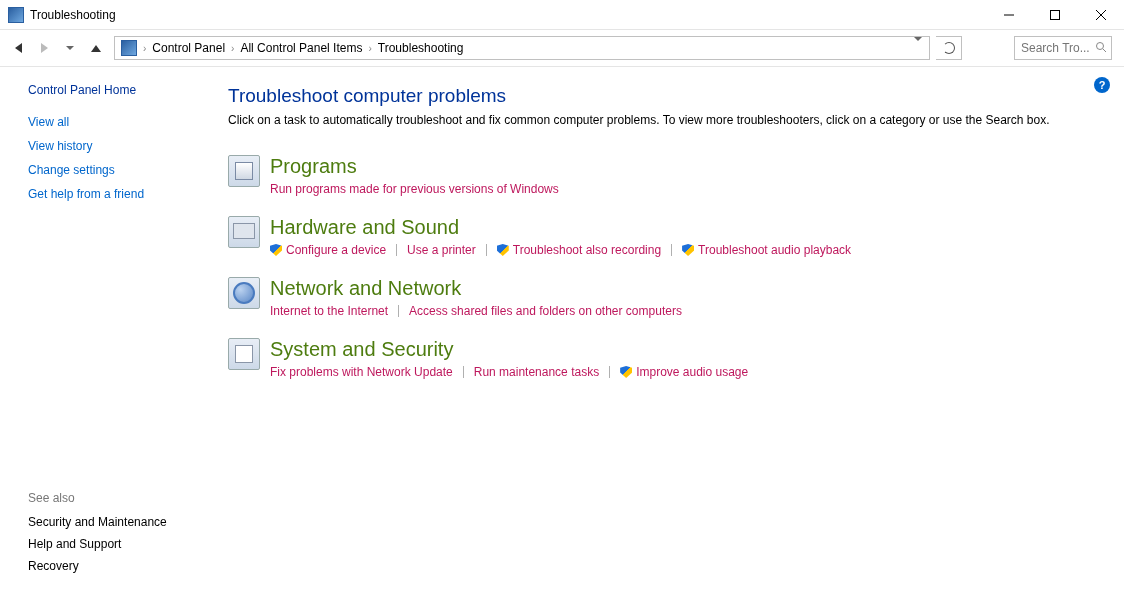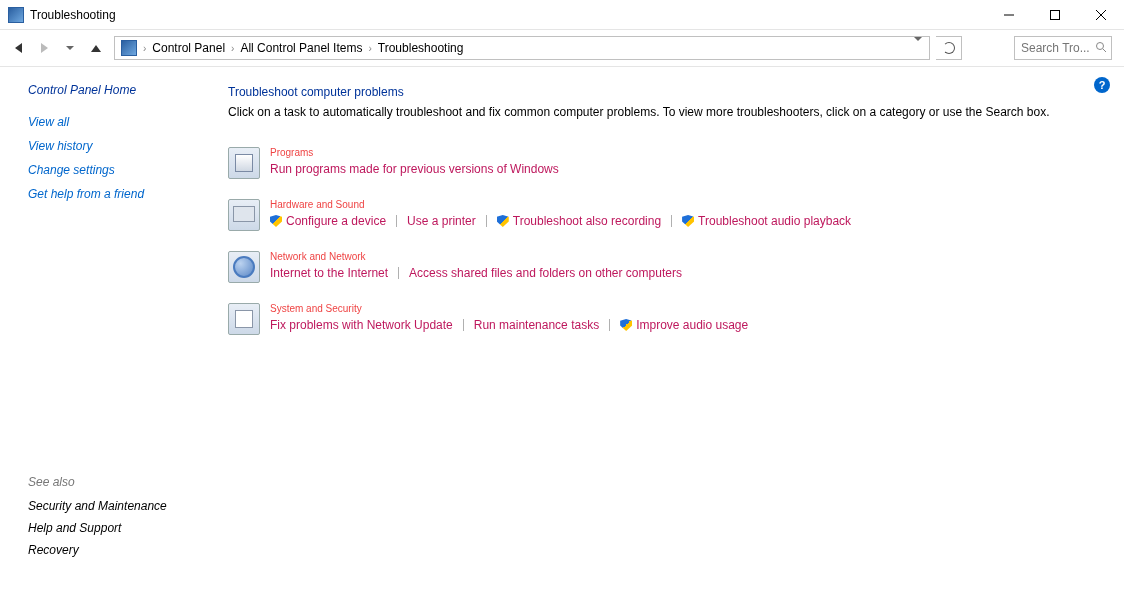--- a/index.html
+++ b/index.html
@@ -137,24 +137,23 @@
 
   
   .body {
     display: flex;
     height: calc(100% - 66px);
     border-top: 1px solid #e5e5e5;
     position: relative;
   }
   .sidebar {
     width: 210px;
-    padding: 16px 12px 28px 28px;
+    padding: 16px 12px 12px 28px;
     display: flex;
     flex-direction: column;
-    font-style: italic;
   }
   .sidebar .home {
     color: #003399;
     font-size: 12px;
     margin-bottom: 18px;
   }
   .sidebar a.sidelink {
     color: #0066cc;
     text-decoration: none;
     margin-bottom: 10px;
@@ -183,21 +182,21 @@
     top: 10px; right: 14px;
     width: 16px; height: 16px;
     border-radius: 50%;
     background: #0066cc;
     color: #fff;
     font-size: 11px;
     font-weight: bold;
     display: flex; align-items:center; justify-content:center;
   }
   .main h1 {
-    font-size: 12px;
+    font-size: 19px;
     font-weight: 400;
     color: #003399;
     margin: 0 0 6px 0;
   }
   .main .subtitle {
     font-size: 12px;
     color: #000;
     margin-bottom: 28px;
   }
 
@@ -228,22 +227,22 @@
     border:2px solid #4a7bbf; border-radius:50%;
     background: radial-gradient(circle at 30% 30%, #bcd3f0, #5a87c6);
   }
   .cat-icon.system::after {
     content:""; position:absolute; inset:6px;
     background:#fff; border:1px solid #8a96a8;
   }
 
   .category .cat-body { flex:1; }
   .cat-title {
-    color: #ef4444;
-    font-size: 10px;
+    color: #4d7c0f;
+    font-size: 20px;
     margin: 0 0 4px 0;
     cursor: pointer;
   }
   .tasklist {
     display: flex;
     flex-wrap: wrap;
     row-gap: 4px;
   }
   .task {
     display: inline-flex;

